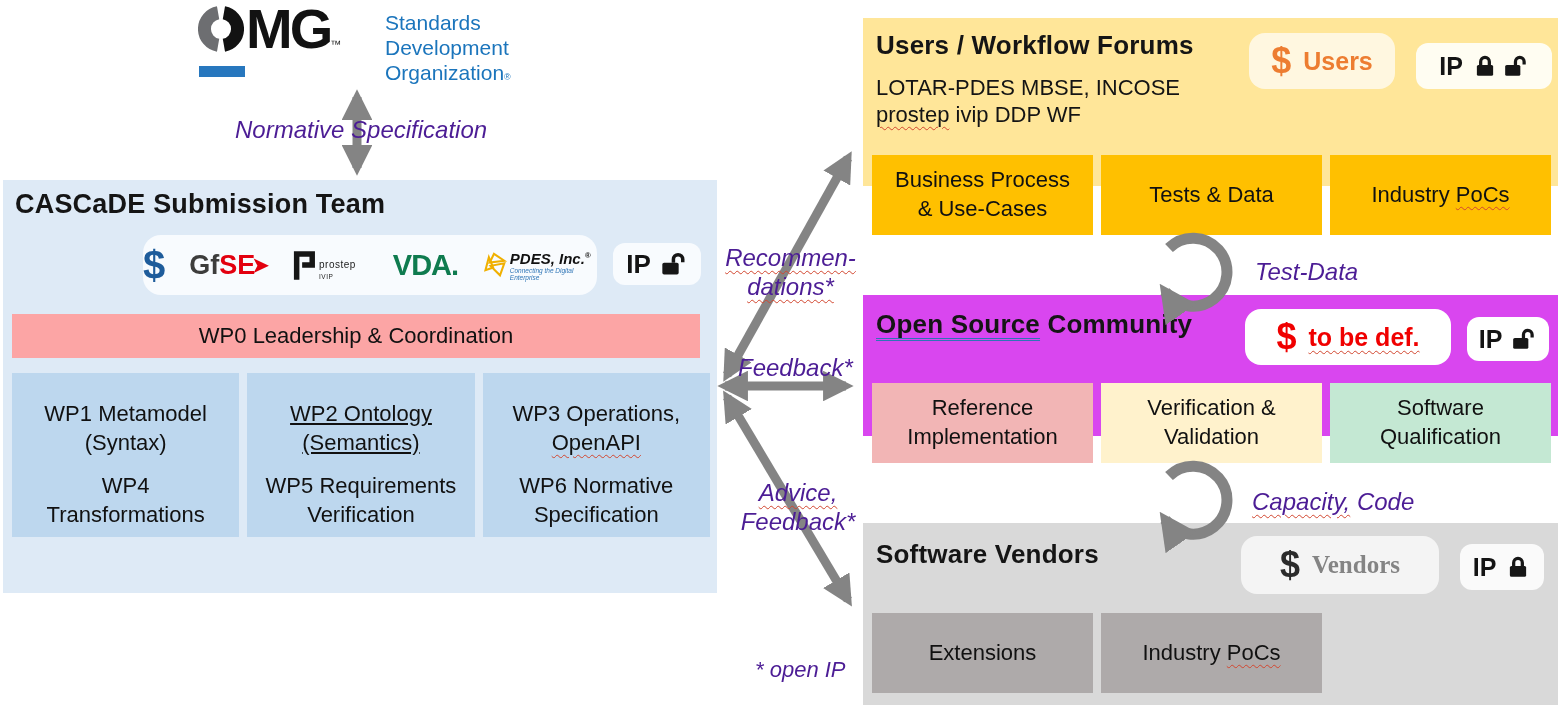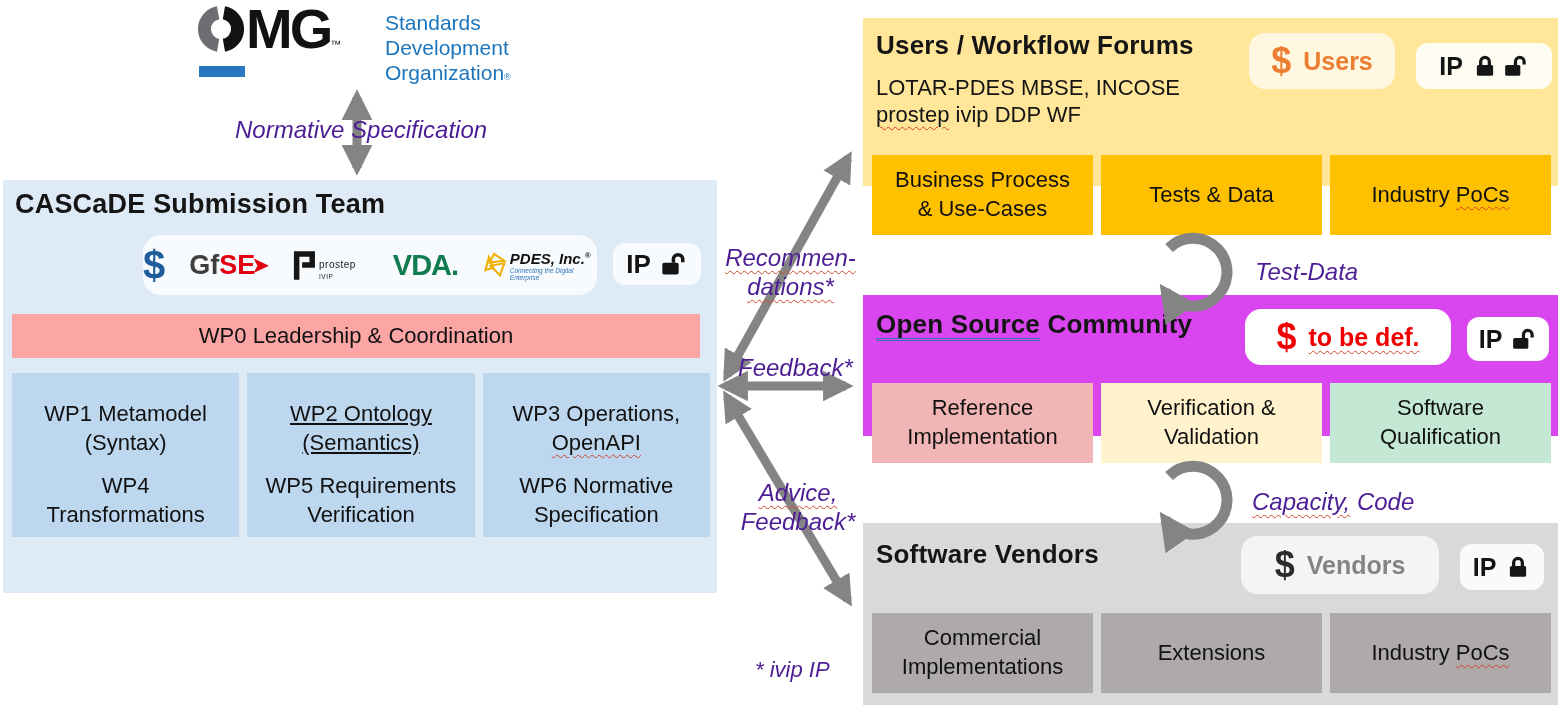--- a/index.html
+++ b/index.html
@@ -171,32 +171,30 @@
 Validation</div>
       <div class="subcell" style="background:#C4E8D3;">Software
 Qualification</div>
     </div>
   </div>
 
   <div class="panel" style="left:863px; top:523px; width:695px; height:182px; background:#D9D9D9;">
     <div class="box-title" style="position:absolute; left:13px; top:16px;">Software Vendors</div>
     <div class="badge" style="left:378px; top:13px; width:198px; height:58px; background:#f4f4f4;">
       <span class="dollar" style="font-size:36px; color:#2b2b2b;">$</span>
-      <span class="funding-label" style="color:#848484;">Vendors</span>
+      <span class="funding-label" style="color:#848484;font-family:Liberation Serif, serif;">Vendors</span>
     </div>
     <div class="ip-badge" style="left:597px; top:21px; width:84px; height:46px; background:#fafafa;">
       <span class="ip-label" style="font-size:25px;">IP</span>
       <svg width="26" height="26" viewBox="0 0 24 24">
         <path d="M8 11 V8 a4 4 0 0 1 8 0 V11" fill="none" stroke="#161616" stroke-width="3"></path>
         <rect x="4.5" y="11" width="15" height="10" rx="1.5" fill="#161616"></rect>
       </svg>
     </div>
     <div class="subgrid" style="top:90px; height:80px;">
-      <div class="subcell" style="background:#AEAAAA;">Commercial
-Implementations</div>
       <div class="subcell" style="background:#AEAAAA;">Extensions</div>
       <div class="subcell" style="background:#AEAAAA;">
         <span><span>Industry </span><span class="sq">PoCs</span></span>
       </div>
     </div>
   </div>
 
   <svg class="abs" style="left:0; top:0; pointer-events:none;" width="1562" height="708" viewBox="0 0 1562 708">
     <defs>
       <marker id="ah" viewBox="0 0 10 10" refX="7.5" refY="5" markerWidth="3.4" markerHeight="3.4" orient="auto-start-reverse">
@@ -230,15 +228,15 @@
     <span class="sq">Advice,</span><br>
     <span>Feedback*</span>
   </div>
 
   <div class="italic-note" style="left:1255px; top:258px;">Test-Data</div>
 
   <div class="italic-note" style="left:1252px; top:488px;">
     <span class="sq">Capacity,</span><span> Code</span>
   </div>
 
-  <div class="italic-note" style="left:755px; top:657px; font-size:22px;">* ivip IP</div>
+  <div class="italic-note" style="left:755px; top:657px; font-size:22px;">* open IP</div>
 
 </div>
 
 </body></html>

